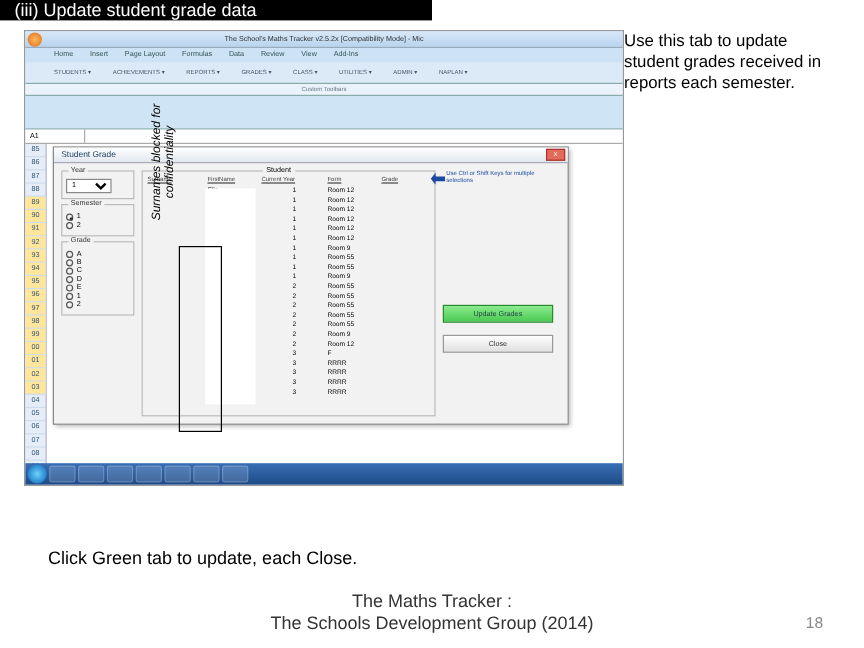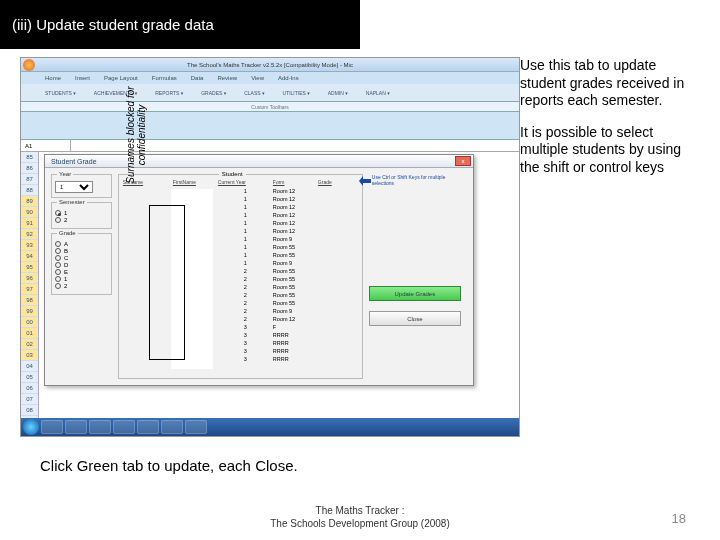--- a/index.html
+++ b/index.html
@@ -1,18 +1,18 @@
 <!DOCTYPE html>
 <html><head>
 <meta charset="utf-8">
 <style>
   * { box-sizing: border-box; margin: 0; padding: 0; }
   body { font-family: Arial, sans-serif; width: 720px; height: 540px; background: #fff; position: relative; }
   
-  .title-bar { background: #000; color: #fff; padding: 16px 12px; font-size: 15px; width: 360px; }
+  .title-bar { background: #000; color: #fff; padding: 0 12px; font-size: 15px; width: 360px; }
   
   .main-area { display: flex; padding: 8px 12px 0 20px; }
   
   .screenshot { width: 500px; height: 380px; border: 1px solid #999; position: relative; background: #cfe4f5; overflow: hidden; font-size: 7px; }
   
   
   .app-titlebar { background: linear-gradient(#d8e8f8, #b8d4ee); height: 14px; border-bottom: 1px solid #9ab; font-size: 6px; color: #333; text-align: center; line-height: 14px; position: relative; }
   .office-btn { position:absolute; left:2px; top:1px; width:12px; height:12px; border-radius:50%; background: radial-gradient(#ffb95e,#e06a1a);}
   .ribbon-tabs { background: #cde2f5; height: 12px; display: flex; gap: 14px; padding-left: 24px; font-size: 6px; color: #355; align-items: center; }
   .ribbon-content { background: #dce9f7; height: 18px; border-bottom: 1px solid #8aa; display:flex; padding-left:24px; gap:18px; align-items:center; font-size:5px; color:#456;}
@@ -73,21 +73,21 @@
   
   .vertical-note { position:absolute; left:125px; top:195px; transform: rotate(-90deg); transform-origin: left top; font-size:10px; font-style:italic; color:#000; white-space:nowrap; width:120px; text-align:center;}
   .vertical-note .line2 { display:block; font-style:italic;}
   .block-box { position:absolute; left:149px; top:205px; width:36px; height:155px; border:1px solid #000; background: transparent; pointer-events:none;}
   
   .side-text { width: 180px; font-size: 14px; line-height: 1.25; }
   .side-text p { margin-bottom: 14px; }
   
   .bottom-text { position:absolute; left:40px; bottom:64px; font-size:15px; line-height:1.25; }
   
-  .footer { position:absolute; bottom:10px; left:0; right:0; text-align:center; font-size:10px; color:#333; line-height:1.25;}
+  .footer { position:absolute; bottom:10px; left:0; right:0; text-align:center; font-size:15px; color:#333; line-height:1.25;}
   .page-num { position:absolute; right:34px; bottom:14px; font-size:13px; color:#888;}
 </style>
 </head>
 <body>
 
 <div class="title-bar">(iii) Update student grade data</div>
 
 <div class="main-area">
   <div class="screenshot">
     <div class="app-titlebar">
@@ -399,31 +399,30 @@
       <span class="task-icon"></span>
       <span class="task-icon"></span>
       <span class="task-icon"></span>
       <span class="task-icon"></span>
       <span class="task-icon"></span>
     </div>
   </div>
 
   <div class="side-text">
     <p>Use this tab to update student grades  received in reports each semester.</p>
-    <p>It is possible to select multiple students by using the shift or control keys</p>
   </div>
 </div>
 
 <div class="block-box"></div>
 <div class="vertical-note">
   <span>Surnames blocked for</span>
   <span class="line2">confidentiality</span>
 </div>
 
 <div class="bottom-text">
   <div>Click Green tab to update, each Close.</div>
 </div>
 
 <div class="footer">
   <div>The Maths Tracker :</div>
-  <div>The Schools Development Group (2008)</div>
+  <div>The Schools Development Group (2014)</div>
 </div>
 <div class="page-num">18</div>
 
 </body></html>

